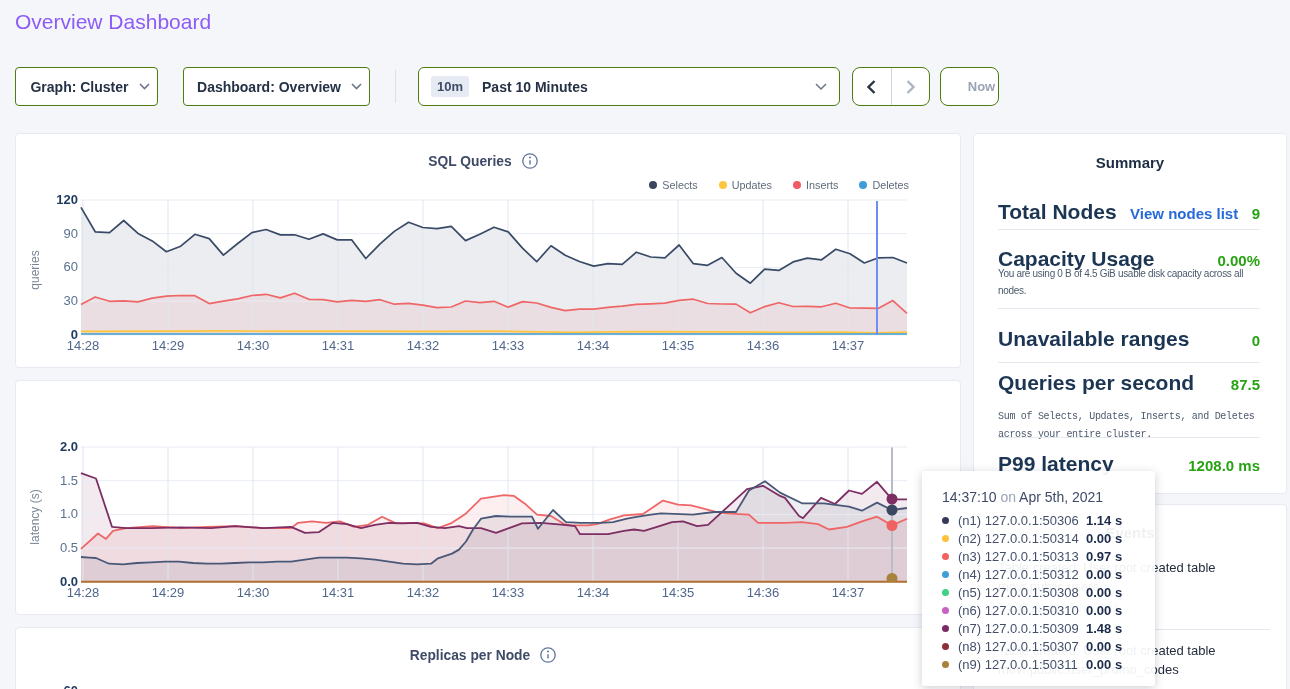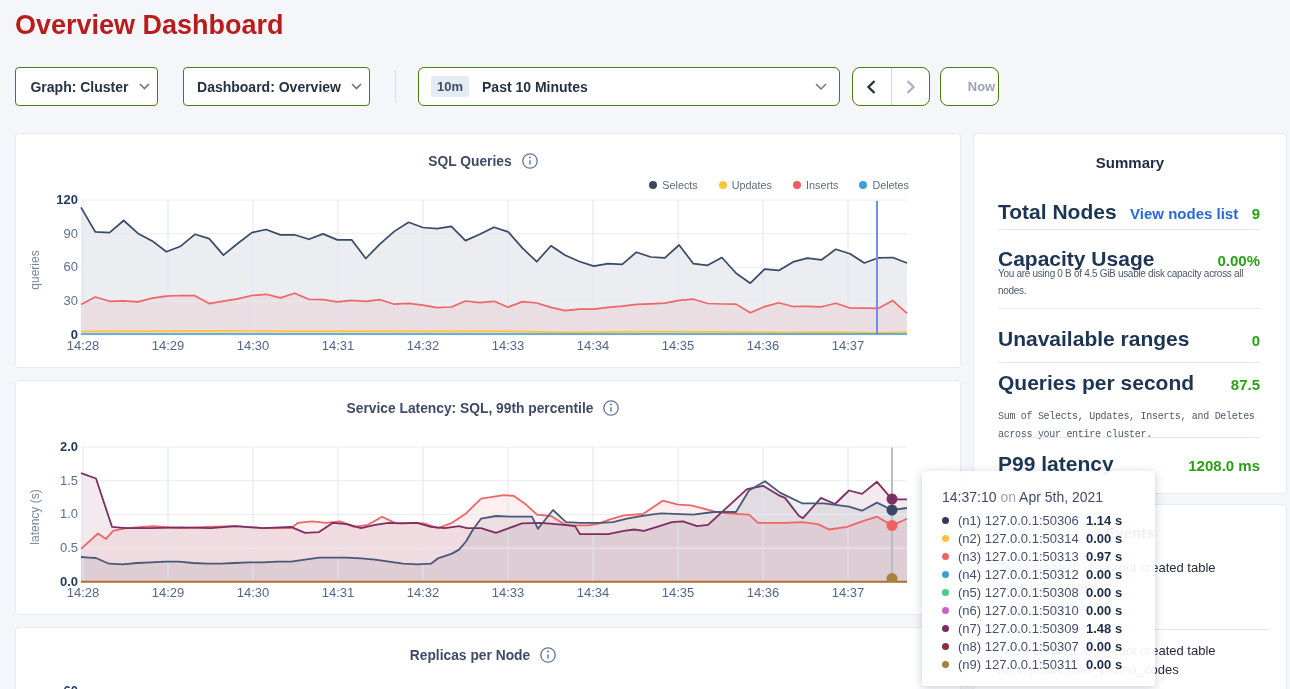--- a/index.html
+++ b/index.html
@@ -1,17 +1,17 @@
 <!DOCTYPE html>
 <html><head><meta charset="utf-8">
 <style>
 * { margin:0; padding:0; box-sizing:border-box; }
 html,body { width:1290px; height:689px; overflow:hidden; background:#f5f6fa;
   font-family:"Liberation Sans", sans-serif; position:relative; }
-h1 { position:absolute; left:15px; top:10px; font-size:27px; font-weight:700; color:#b91c1c; letter-spacing:0; }
+h1 { position:absolute; left:15px; top:10px; font-size:21px; font-weight:400; color:#8b5cf6; letter-spacing:0; }
 .btn { position:absolute; background:#fff; border:1px solid #4d7c0f; border-radius:4px; height:39px; top:67px;
   display:flex; align-items:center; justify-content:center; font-size:14px; font-weight:700; color:#253145; }
 .chev { margin-left:10px; }
 .vsep { position:absolute; left:395px; top:70px; width:1px; height:33px; background:#d9dee8; }
 .badge { background:#e6eaf2; border-radius:3px; padding:3px 6px; font-size:13px; font-weight:700; color:#3e4c66; }
 .panel { position:absolute; background:#fff; border:1px solid #e7eaf0; border-radius:4px; }
 .ctitle { position:absolute; width:100%; text-align:center; font-size:13.8px; font-weight:700; color:#3e4a66; transform:translateX(-5px); }
 .legend { position:absolute; top:45px; right:51px; display:flex; gap:21px; font-size:10.8px; color:#5f6b7a; align-items:center; }
 .li { display:flex; align-items:center; }
 .dot { width:8px; height:8px; border-radius:50%; display:inline-block; margin-right:5px; }
@@ -115,25 +115,20 @@
 <line x1="747" y1="66.0" x2="747" y2="200.8" stroke="#dfe5f0" stroke-width="1"></line>
 <line x1="832" y1="66.0" x2="832" y2="200.8" stroke="#dfe5f0" stroke-width="1"></line>
 <polyline points="65.0,73.4 79.2,97.8 93.5,98.7 107.7,86.5 122.0,99.4 136.2,106.9 150.4,117.7 164.7,112.2 178.9,100.3 193.2,104.6 207.4,121.1 221.7,109.5 235.9,98.6 250.1,95.5 264.4,100.9 278.6,100.8 292.9,105.3 307.1,99.9 321.3,105.9 335.6,105.8 349.8,124.5 364.1,109.8 378.3,97.4 392.6,88.3 406.8,93.5 421.0,94.6 435.3,92.4 449.5,106.6 463.8,100.3 478.0,93.2 492.2,97.9 506.5,114.1 520.7,127.7 535.0,111.8 549.2,121.2 563.4,127.5 577.7,132.1 591.9,129.6 606.2,130.3 620.4,118.2 634.7,123.0 648.9,123.8 663.1,111.0 677.4,129.7 691.6,131.3 705.9,123.5 720.1,139.2 734.3,149.2 748.6,135.2 762.8,136.4 777.1,127.9 791.3,124.1 805.6,125.8 819.8,115.3 834.0,119.7 848.3,129.0 862.5,123.8 876.8,123.5 891.0,129.0" fill="none" stroke="#394a67" stroke-width="1.7" stroke-linejoin="round"></polyline>
 <polyline points="65.0,170.6 79.2,163.0 93.5,167.3 107.7,166.9 122.0,167.9 136.2,164.1 150.4,162.1 164.7,161.5 178.9,161.7 193.2,169.6 207.4,167.1 221.7,164.9 235.9,161.5 250.1,160.3 264.4,163.9 278.6,159.2 292.9,165.3 307.1,165.6 321.3,167.8 335.6,166.4 349.8,167.4 364.1,165.7 378.3,170.2 392.6,169.3 406.8,171.2 421.0,173.6 435.3,173.0 449.5,167.0 463.8,168.6 478.0,167.3 492.2,173.2 506.5,167.6 520.7,169.0 535.0,173.4 549.2,176.7 563.4,175.1 577.7,175.1 591.9,173.4 606.2,172.1 620.4,170.3 634.7,169.8 648.9,169.1 663.1,166.3 677.4,165.2 691.6,169.5 705.9,170.0 720.1,170.1 734.3,178.8 748.6,172.6 762.8,168.7 777.1,172.5 791.3,172.3 805.6,172.8 819.8,169.2 834.0,174.0 848.3,174.1 862.5,174.3 876.8,166.6 891.0,179.4" fill="none" stroke="#ef6667" stroke-width="1.7" stroke-linejoin="round"></polyline>
 <polyline points="65.0,197.4 135.0,197.2 205.0,196.9 275.0,197.1 345.0,197.2 415.0,197.4 485.0,197.2 555.0,198.3 625.0,197.7 695.0,197.9 765.0,198.3 825.0,198.1 862.0,198.8 891.0,198.0" fill="none" stroke="#ffc53f" stroke-width="1.7" stroke-linejoin="round"></polyline>
 <polyline points="65.0,199.9 891.0,199.9" fill="none" stroke="#3e9fd8" stroke-width="1.5" stroke-linejoin="round"></polyline>
 <line x1="861" y1="67" x2="861" y2="201" stroke="#6f8df2" stroke-width="2"></line>
 </svg>
 </div>
 <div class="panel" style="left:15px; top:380px; width:946px; height:235px;">
- <div class="ctitle" style="top:19px;"><span>Service Latency: SQL, 99th percentile</span><svg width="16" height="16" viewBox="0 0 16 16" style="margin-left:10px;vertical-align:-3px">
-        <circle cx="8" cy="8" r="7.2" fill="none" stroke="#61759c" stroke-width="1.3"></circle>
-        <line x1="8" y1="7.2" x2="8" y2="11.6" stroke="#61759c" stroke-width="1.4"></line>
-        <circle cx="8" cy="4.6" r="1" fill="#61759c"></circle>
-      </svg></div>
  <svg width="946" height="235" viewBox="0 0 946 235">
 <text x="62" y="70.0" text-anchor="end" font-size="13" font-weight="700" fill="#1e3a5f">2.0</text>
 <text x="62" y="103.7" text-anchor="end" font-size="13" font-weight="400" fill="#5a7290">1.5</text>
 <text x="62" y="137.4" text-anchor="end" font-size="13" font-weight="400" fill="#5a7290">1.0</text>
 <text x="62" y="171.1" text-anchor="end" font-size="13" font-weight="400" fill="#5a7290">0.5</text>
 <text x="62" y="204.8" text-anchor="end" font-size="13" font-weight="700" fill="#1e3a5f">0.0</text>
 <text x="67" y="215.5" text-anchor="middle" font-size="13" fill="#51678c">14:28</text>
 <text x="152" y="215.5" text-anchor="middle" font-size="13" fill="#51678c">14:29</text>
 <text x="237" y="215.5" text-anchor="middle" font-size="13" fill="#51678c">14:30</text>
 <text x="322" y="215.5" text-anchor="middle" font-size="13" fill="#51678c">14:31</text>

